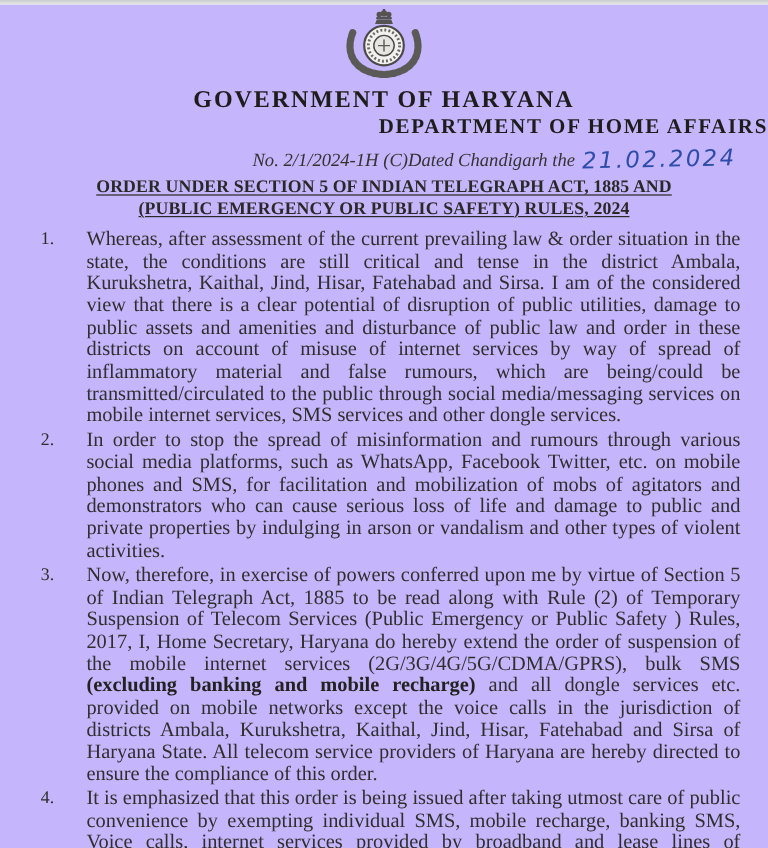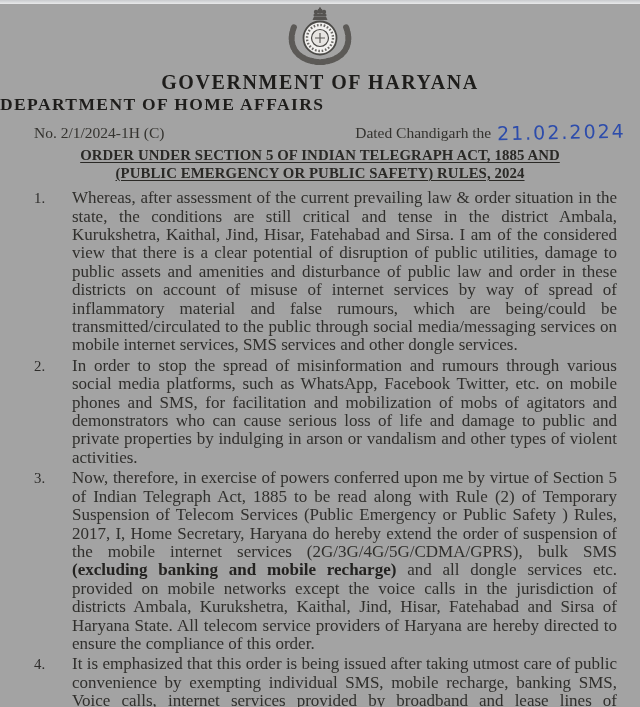--- a/index.html
+++ b/index.html
@@ -1,42 +1,42 @@
 <!DOCTYPE html>
 <html><head>
 <meta charset="utf-8">
 <style>
   html,body{margin:0;padding:0;background:#e9e9e9;}
   .page{
     position:relative;
     width:640px;height:707px;
     margin:0 auto;
-    background:#a3a3a3;
+    background:#c4b5fd;
     overflow:hidden;
     font-family:"Liberation Serif", serif;
     color:#2e2d2b;
   }
   .top-strip{
     height:4px;width:100%;
     background:linear-gradient(to bottom,#c9cbce,#e9eaeb);
   }
   
   .emblem-wrap{display:flex;justify-content:center;margin-top:3px;}
   .org-line1{
     text-align:center;font-weight:bold;font-size:20px;line-height:24px;
     letter-spacing:1.6px;color:#1e1d1b;margin-top:1px;
   }
   .org-line2{
-    text-align:left;font-weight:bold;font-size:17.5px;line-height:21px;
+    text-align:right;font-weight:bold;font-size:17.5px;line-height:21px;
     letter-spacing:1.4px;color:#1e1d1b;
   }
   
   .ref-row{
-    display:flex;justify-content:space-between;align-items:flex-end;
-    margin:8px 14px 0 34px;font-size:15.5px;line-height:19px;color:#34332f;
+    display:flex;justify-content:flex-end;align-items:flex-end;
+    margin:8px 26px 0 34px;font-size:15.5px;line-height:19px;color:#34332f;font-style:italic;
   }
   .dated-wrap{display:flex;align-items:flex-end;gap:6px;}
   .hand-date{
     font-family:"DejaVu Sans", sans-serif;
     color:#2d4cab;font-size:19px;line-height:19px;
     letter-spacing:2px;transform:rotate(-1.2deg);
     font-weight:500;
   }
   
   .order-title{margin-top:5px;text-align:center;}

